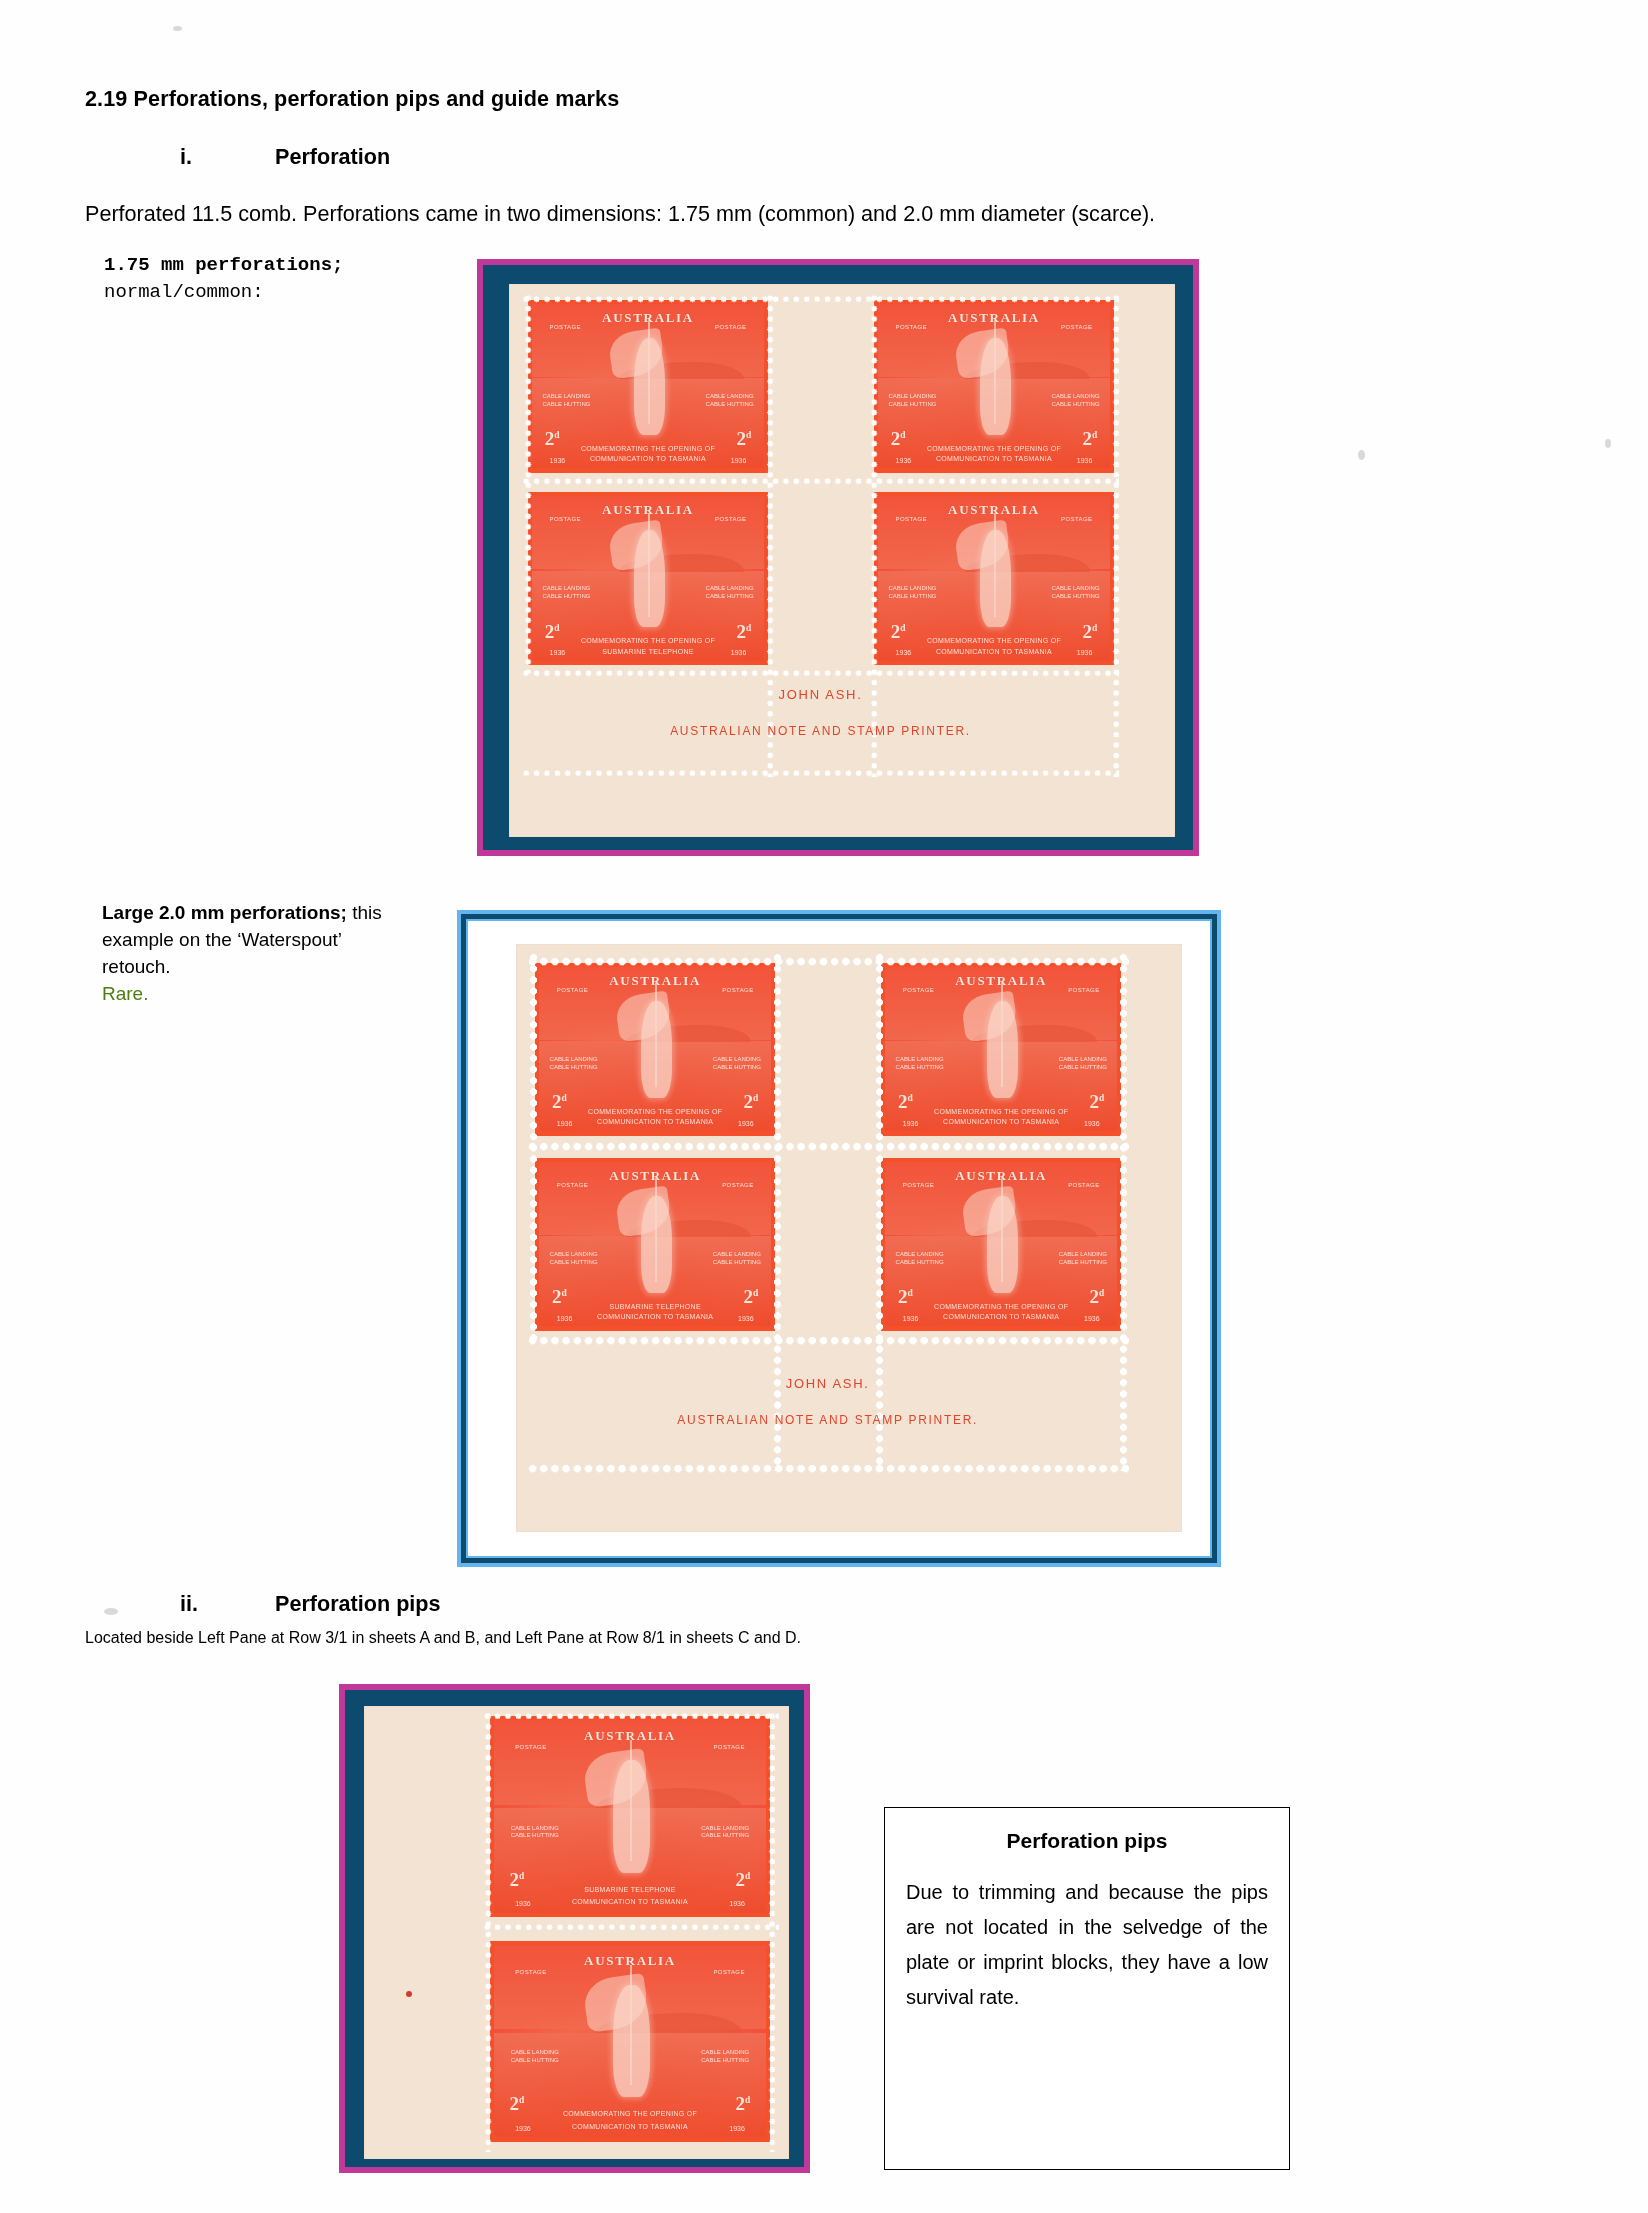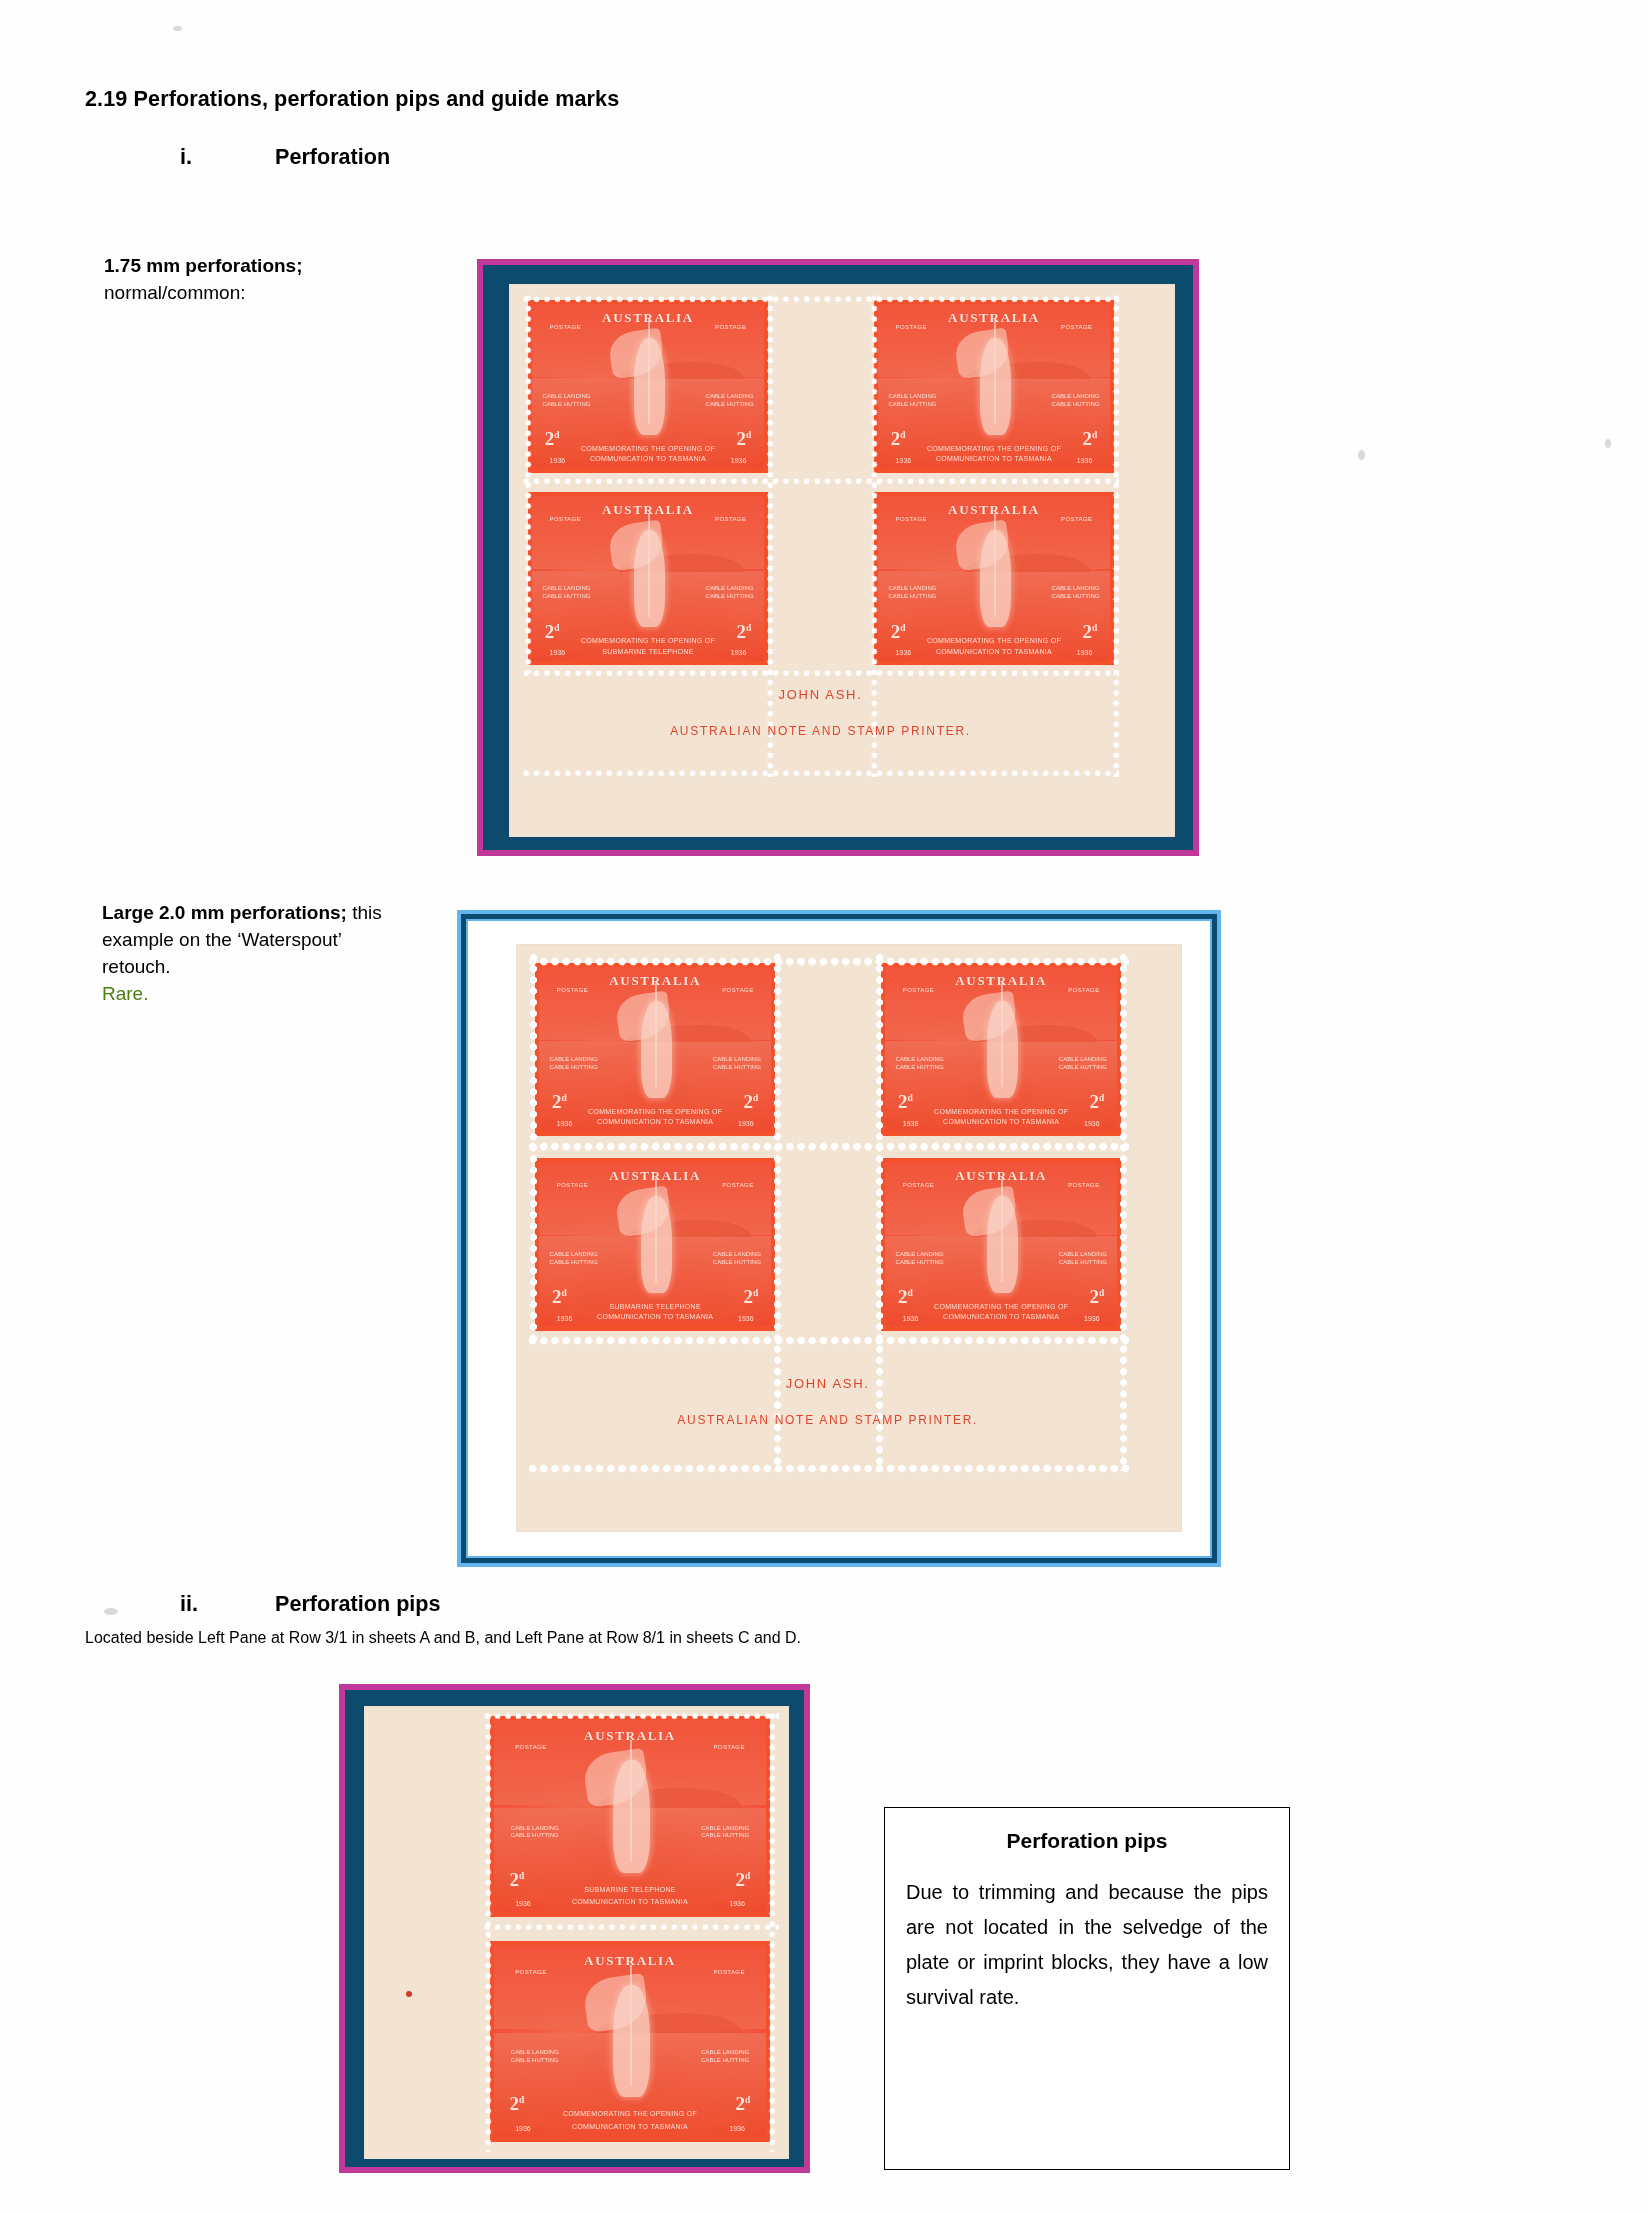--- a/index.html
+++ b/index.html
@@ -54,20 +54,21 @@
     white-space: nowrap;
   }
 
   .cap-a {
     position: absolute;
     left: 104px;
     top: 252px;
     width: 285px;
     font-size: 19px;
     line-height: 27px;
+    font-family: Liberation Mono, monospace;
   }
   .cap-a b { font-weight: bold; }
 
   .cap-b {
     position: absolute;
     left: 102px;
     top: 899px;
     width: 294px;
     font-size: 19px;
     line-height: 27px;
@@ -333,20 +334,21 @@
 <div class="page">
 
   <div class="scan-speck" style="left:173px;top:26px;width:8.6px;height:5.2px;"></div>
   <div class="scan-speck" style="left:1358px;top:450px;width:7px;height:10.4px;"></div>
   <div class="scan-speck" style="left:1605px;top:439px;width:6px;height:8.6px;"></div>
   <div class="scan-speck" style="left:104px;top:1608px;width:14px;height:7px;"></div>
 
   <div class="sec-title">2.19 Perforations, perforation pips and guide marks</div>
   <div class="sub-i">i.</div>
   <div class="sub-i-label">Perforation</div>
+  <div class="body-line">Perforated 11.5 comb. Perforations came in two dimensions: 1.75 mm (common) and 2.0 mm diameter (scarce).</div>
 
   <div class="cap-a">
     <b>1.75 mm perforations;</b><br>
     <span>normal/common:</span>
   </div>
 
   <div class="cap-b">
     <b>Large 2.0 mm perforations;</b>
     <span>this example on the ‘Waterspout’ retouch.</span><br>
     <span class="rare">Rare.</span>

